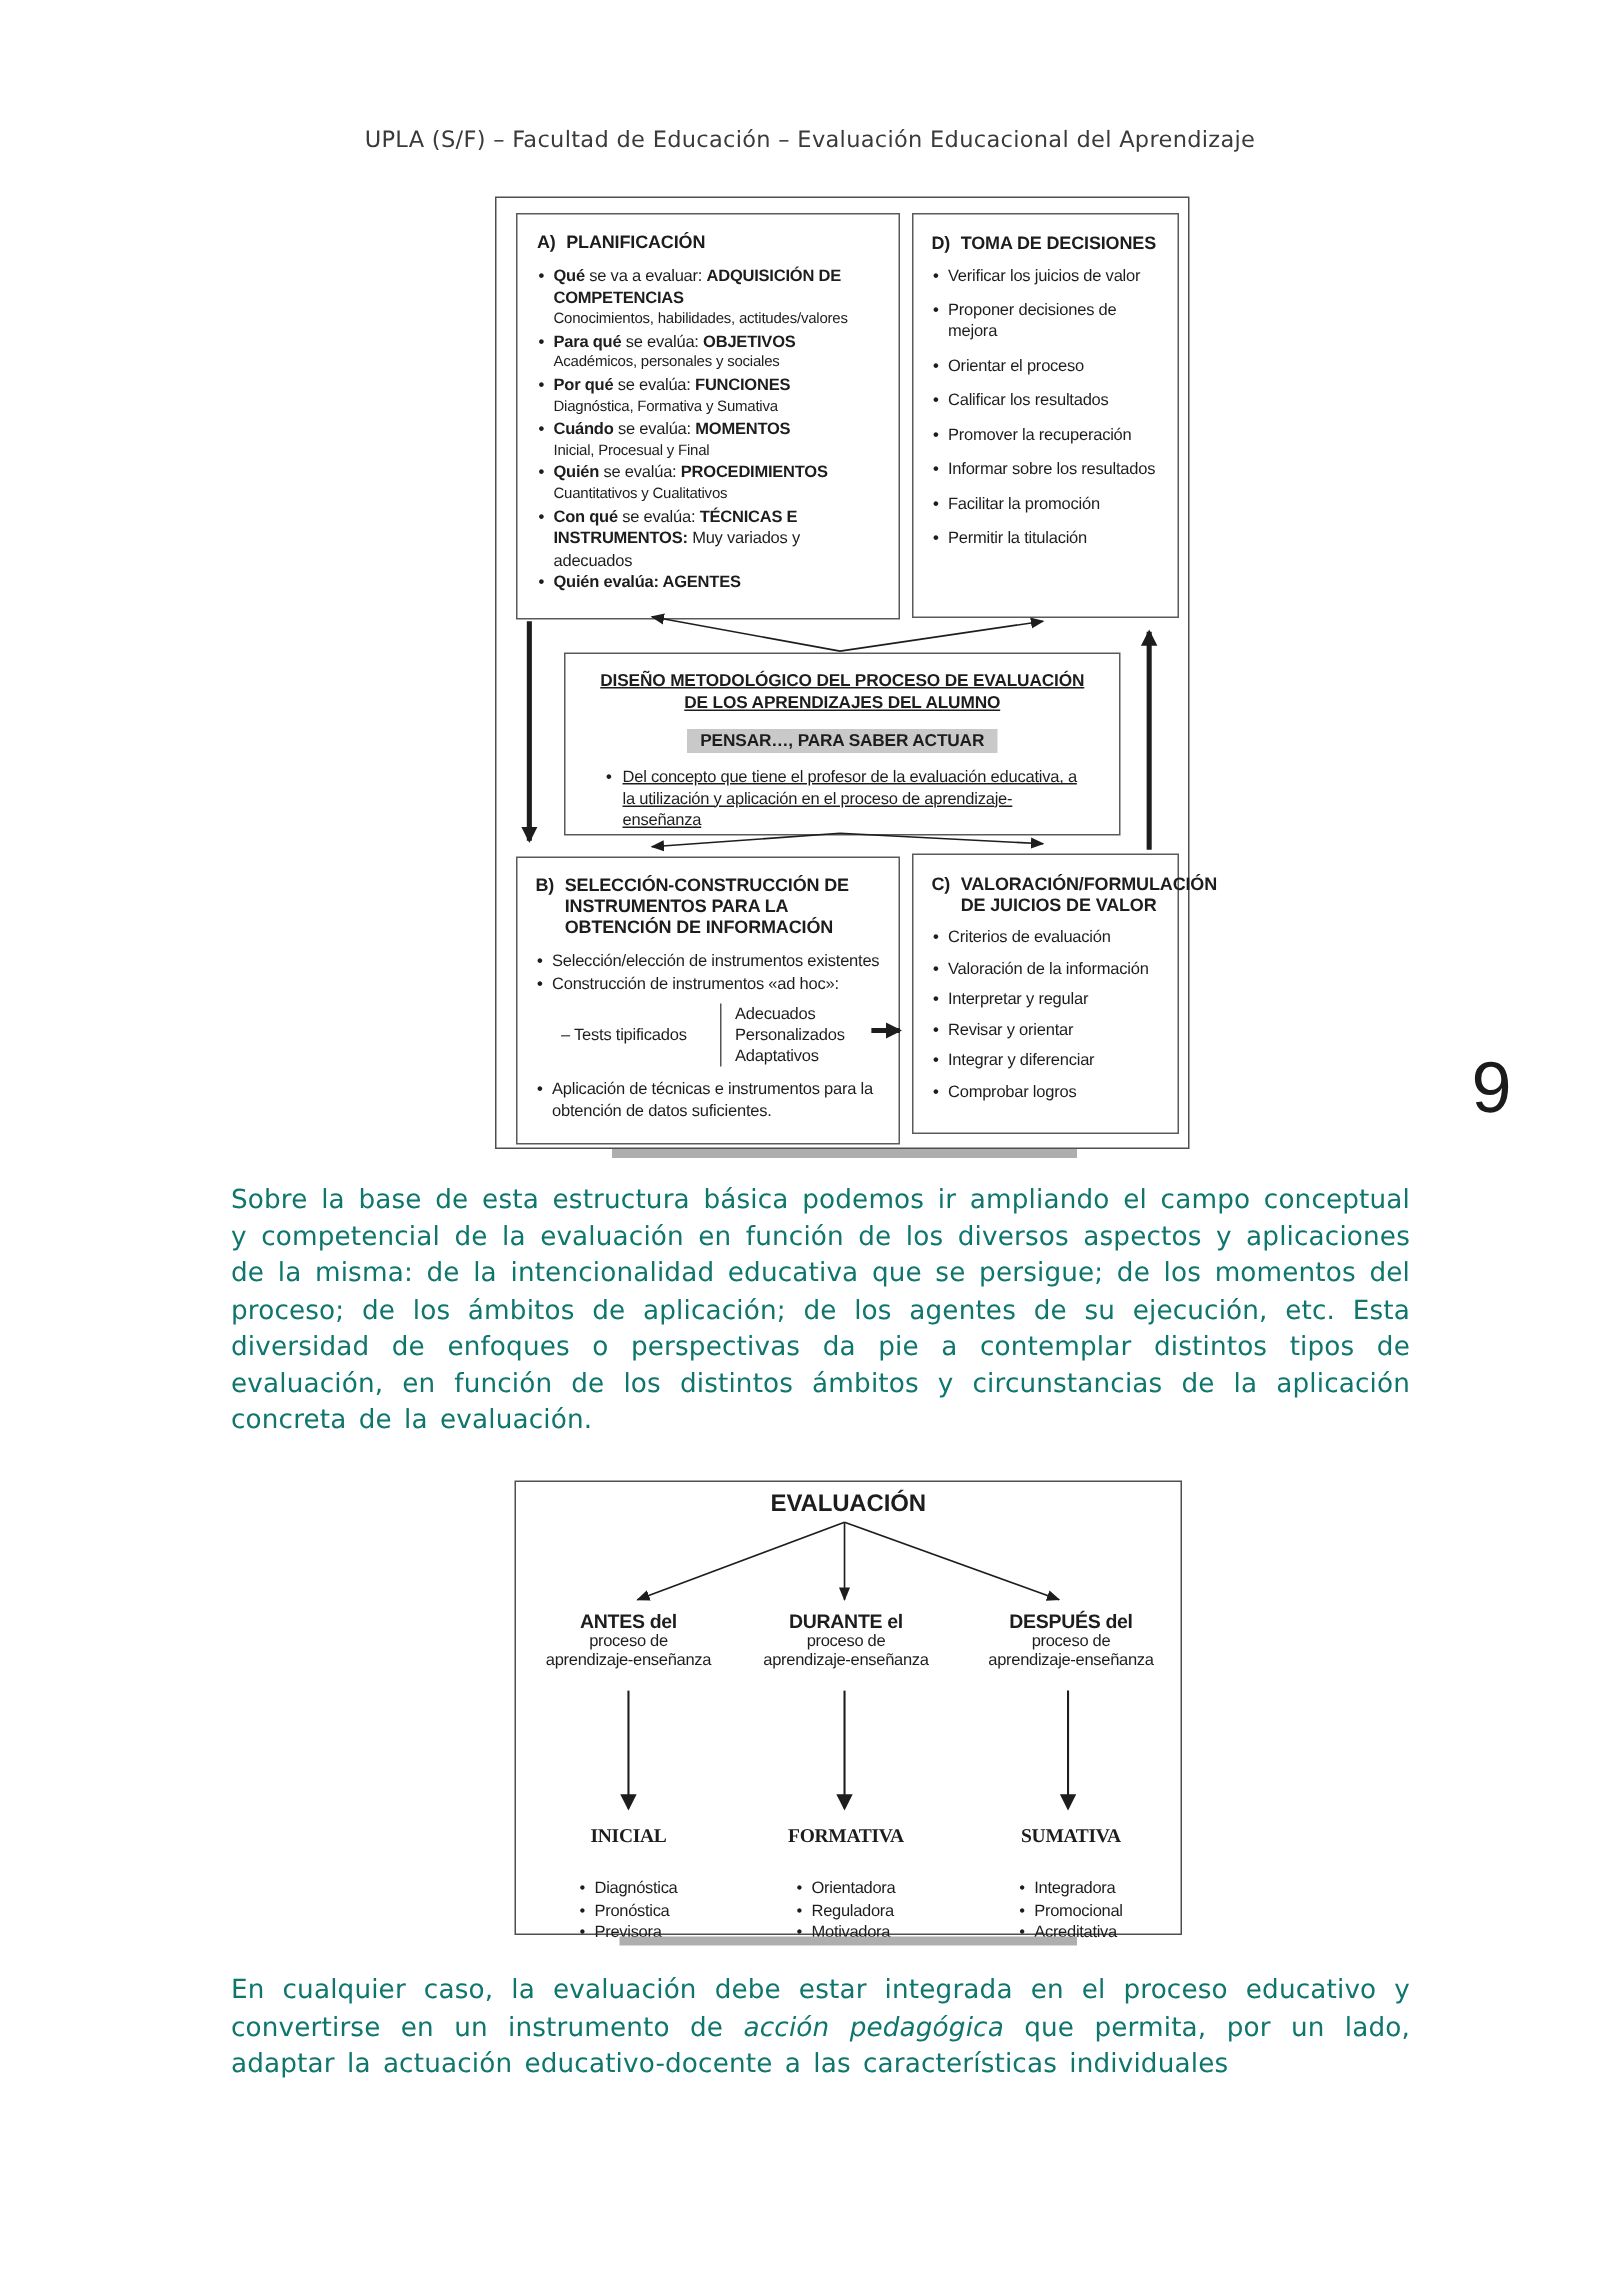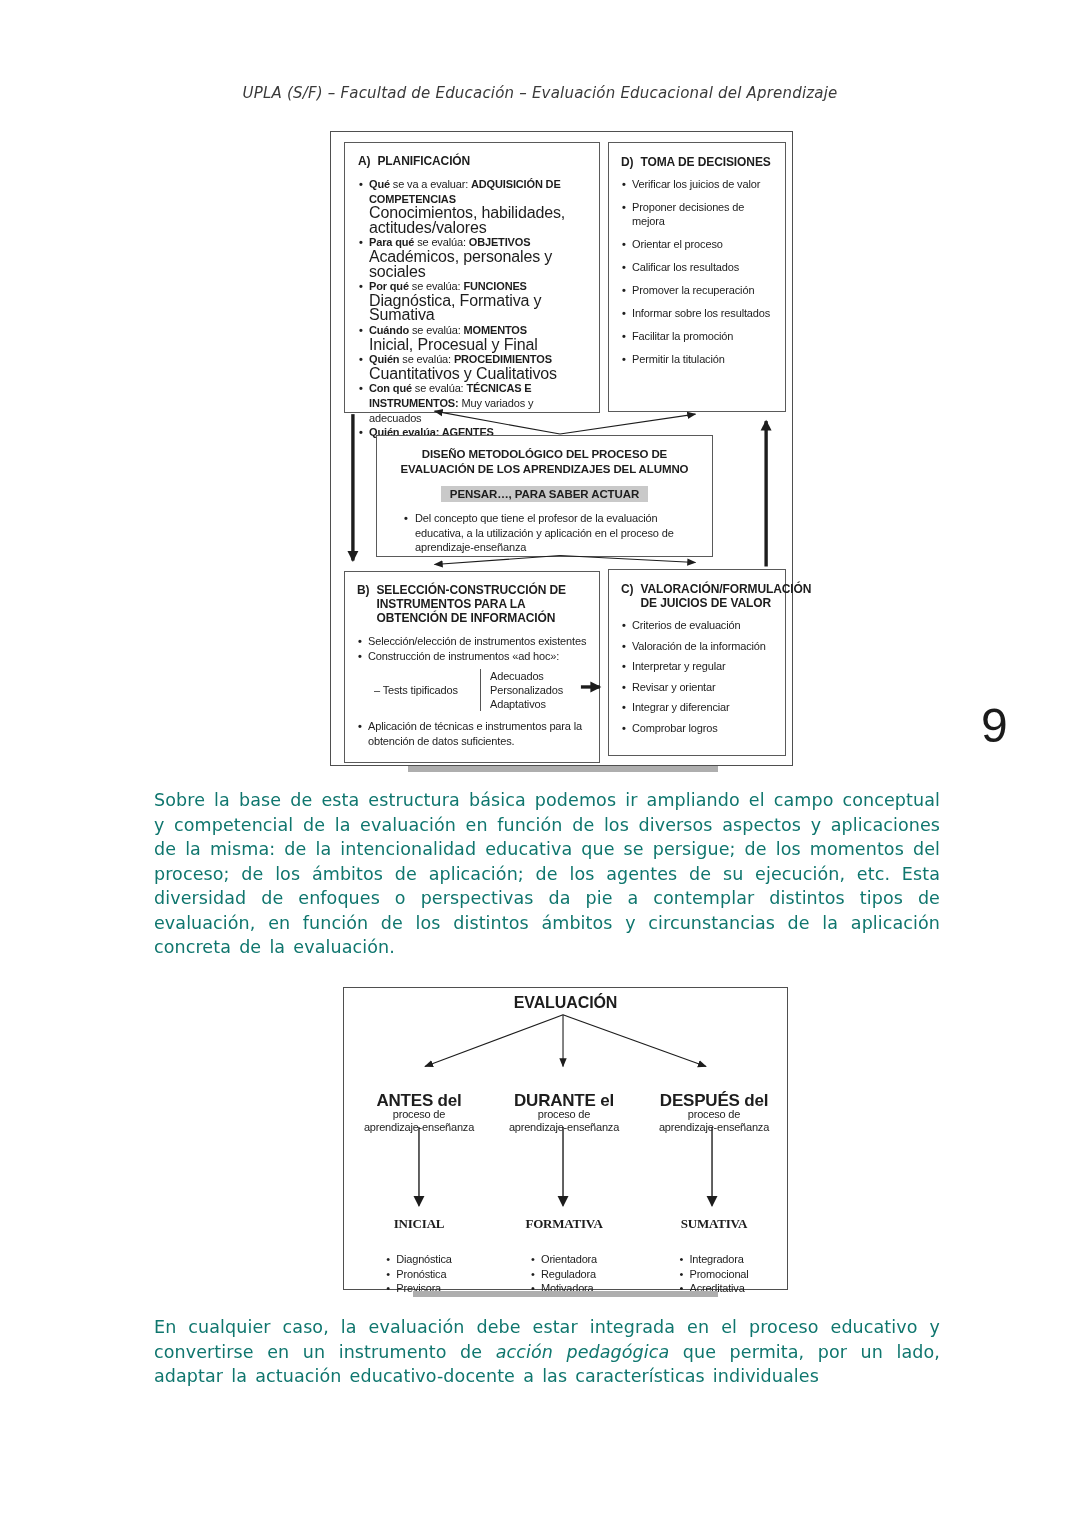--- a/index.html
+++ b/index.html
@@ -2,62 +2,62 @@
 <html><head>
 <meta charset="utf-8">
 <style>
   html,body { margin:0; padding:0; }
   body {
     width:1080px; height:1527px; position:relative; background:#ffffff;
     font-family:"Liberation Sans", sans-serif; color:#1d1d1d; overflow:hidden;
   }
   .hdr {
     position:absolute; top:84px; left:0; width:100%; text-align:center;
-    font-family:"DejaVu Sans", sans-serif; font-style:italic;
+    font-family:"DejaVu Sans", sans-serif; 
     font-size:15px; color:#3a3a3a; letter-spacing:0.2px;
   }
   .pnum {
     position:absolute; left:981px; top:698px; font-size:48px; color:#1b1b1b;
     font-family:"Liberation Sans", sans-serif; font-weight:400;
   }
   
   .frame { position:absolute; border:1.6px solid #4f4f4f; background:#fff; box-sizing:border-box; }
   .d1 { left:330px; top:131px; width:463px; height:635px; }
   .d2 { left:343px; top:987px; width:445px; height:303px; }
   .shadow { position:absolute; background:#aeaeae; }
   .sh1 { left:408px; top:766px; width:310px; height:6px; }
   .sh2 { left:413px; top:1291px; width:305px; height:6px; }
   .arr { position:absolute; left:0; top:0; width:100%; height:100%; pointer-events:none; }
   .box { position:absolute; border:1.3px solid #5a5a5a; background:#fff; box-sizing:border-box; }
   .boxA { left:13px;  top:10px;  width:256px; height:271px; padding:11px 13px; }
   .boxD { left:277px; top:10px;  width:178px; height:270px; padding:12px 12px; }
-  .boxM { left:45px;  top:303px; width:337px; height:122px; padding:9px 12px; }
+  .boxM { left:45px;  top:303px; width:371px; height:122px; padding:9px 12px;text-decoration:underline; }
   .boxB { left:13px;  top:439px; width:256px; height:192px; padding:11px 12px; }
   .boxC { left:277px; top:437px; width:178px; height:187px; padding:12px 12px; }
   .b { font-weight:bold; }
   .btitle { display:flex; gap:7px; font-weight:bold; font-size:12px; margin-bottom:9px; letter-spacing:-0.1px; line-height:14px; }
   .a-itm { position:relative; padding-left:11px; font-size:11px; line-height:14.6px; letter-spacing:-0.15px; }
   .a-itm::before { content:"•"; position:absolute; left:1px; font-weight:bold; }
-  .a-sub { padding-left:11px; font-size:16px; line-height:14.6px; letter-spacing:-0.15px; }
+  .a-sub { padding-left:11px; font-size:10px; line-height:14.6px; letter-spacing:-0.15px; }
   .d-itm { position:relative; padding-left:11px; font-size:11px; line-height:13.5px; letter-spacing:-0.15px; margin-bottom:9.5px; }
   .d-itm::before { content:"•"; position:absolute; left:1px; font-weight:bold; }
   .c-itm { position:relative; padding-left:11px; font-size:11px; line-height:13.5px; letter-spacing:-0.15px; margin-bottom:7px; }
   .c-itm::before { content:"•"; position:absolute; left:1px; font-weight:bold; }
   .mtitle { text-align:center; font-weight:bold; font-size:11.5px; line-height:14.5px; margin:2px 6px 8px; letter-spacing:-0.1px; }
   .hlwrap { text-align:center; margin-bottom:9px; }
   .hl { display:inline-block; background:#c9c9c9; font-weight:bold; font-size:11.5px; padding:2px 9px; letter-spacing:-0.1px; }
   .m-itm { position:relative; padding-left:26px; padding-right:8px; font-size:11px; line-height:14.5px; letter-spacing:-0.15px; }
   .m-itm::before { content:"•"; position:absolute; left:15px; font-weight:bold; }
   .tests { display:flex; align-items:center; margin:6px 0 8px 17px; font-size:11px; letter-spacing:-0.15px; }
   .tlabel { width:106px; flex:none; }
   .topts { border-left:1.2px solid #555; padding-left:9px; line-height:14px; }
   
   .root { position:absolute; top:6px; left:0; width:100%; text-align:center; font-weight:bold; font-size:16px; letter-spacing:-0.1px; }
   .colhead { position:absolute; top:86px; width:150px; text-align:center; font-size:11px; line-height:13.5px; letter-spacing:-0.2px; }
-  .colhead .hb { font-weight:bold; font-size:17px;margin-top:20px; }
+  .colhead .hb { font-weight:bold; font-size:13px; }
   .stage { position:absolute; top:228px; width:150px; text-align:center; font-size:11px; letter-spacing:-0.2px; }
   .stg { font-weight:bold; font-size:13px; margin-bottom:20px;font-family:Liberation Serif, serif; }
   .sblock { display:inline-block; text-align:left; }
   .s-itm { position:relative; padding-left:10px; line-height:14.5px; }
   .s-itm::before { content:"•"; position:absolute; left:0; }
   .col1 { left:0; } .col2 { left:145px; } .col3 { left:295px; }
   
   .para {
     position:absolute; left:154px; width:786px; text-align:justify;
     font-family:"DejaVu Sans", sans-serif; font-size:17.5px; line-height:24.5px;

